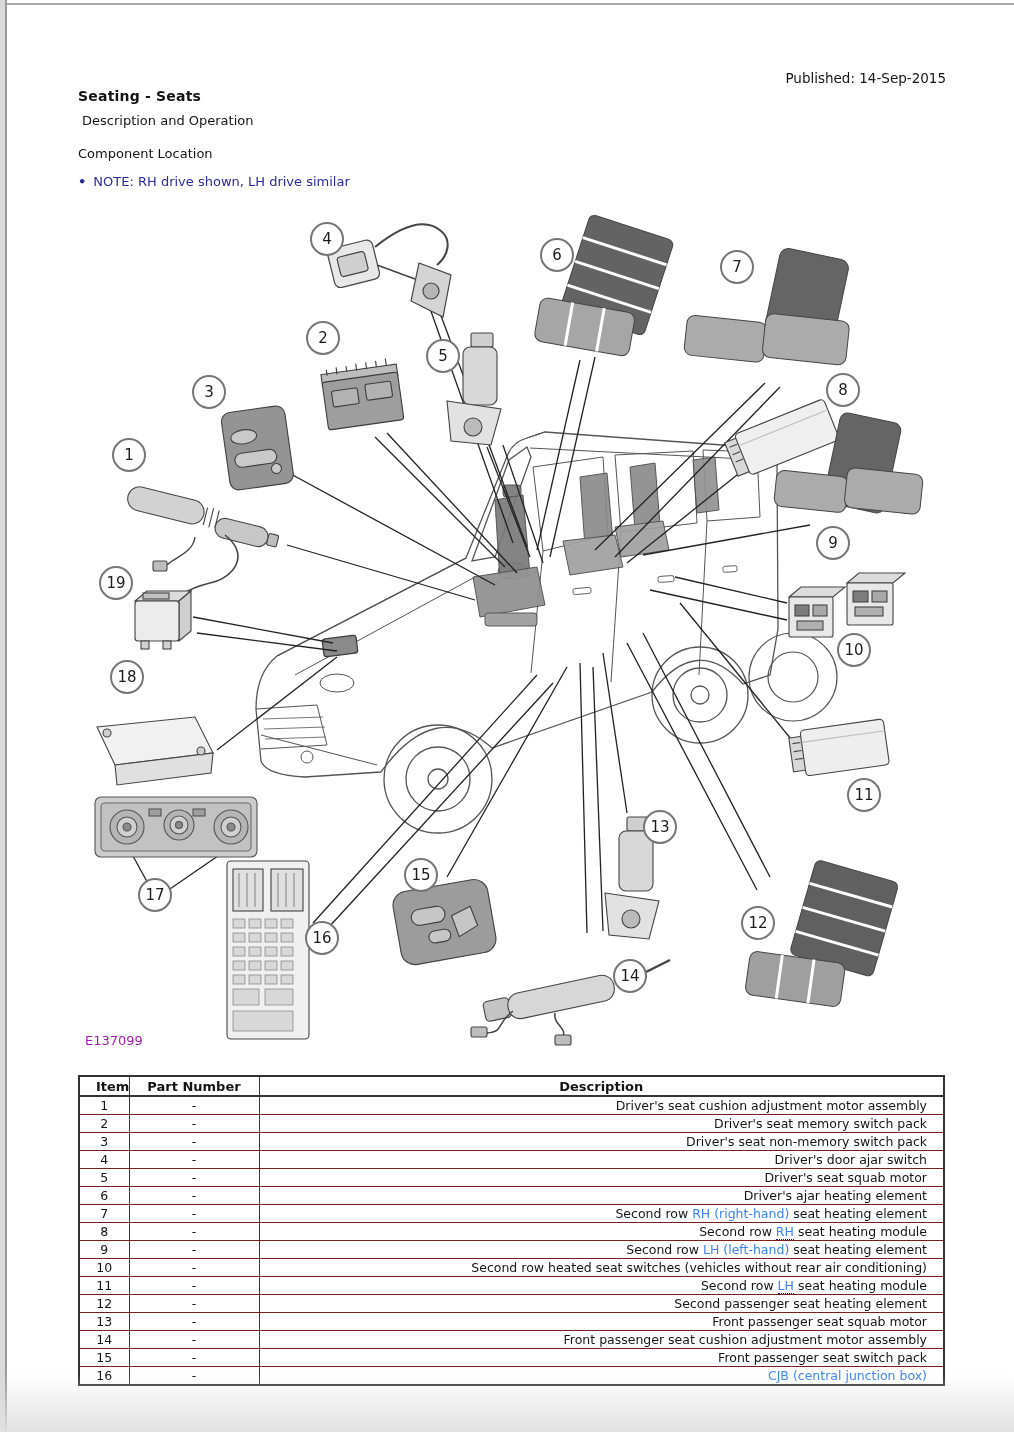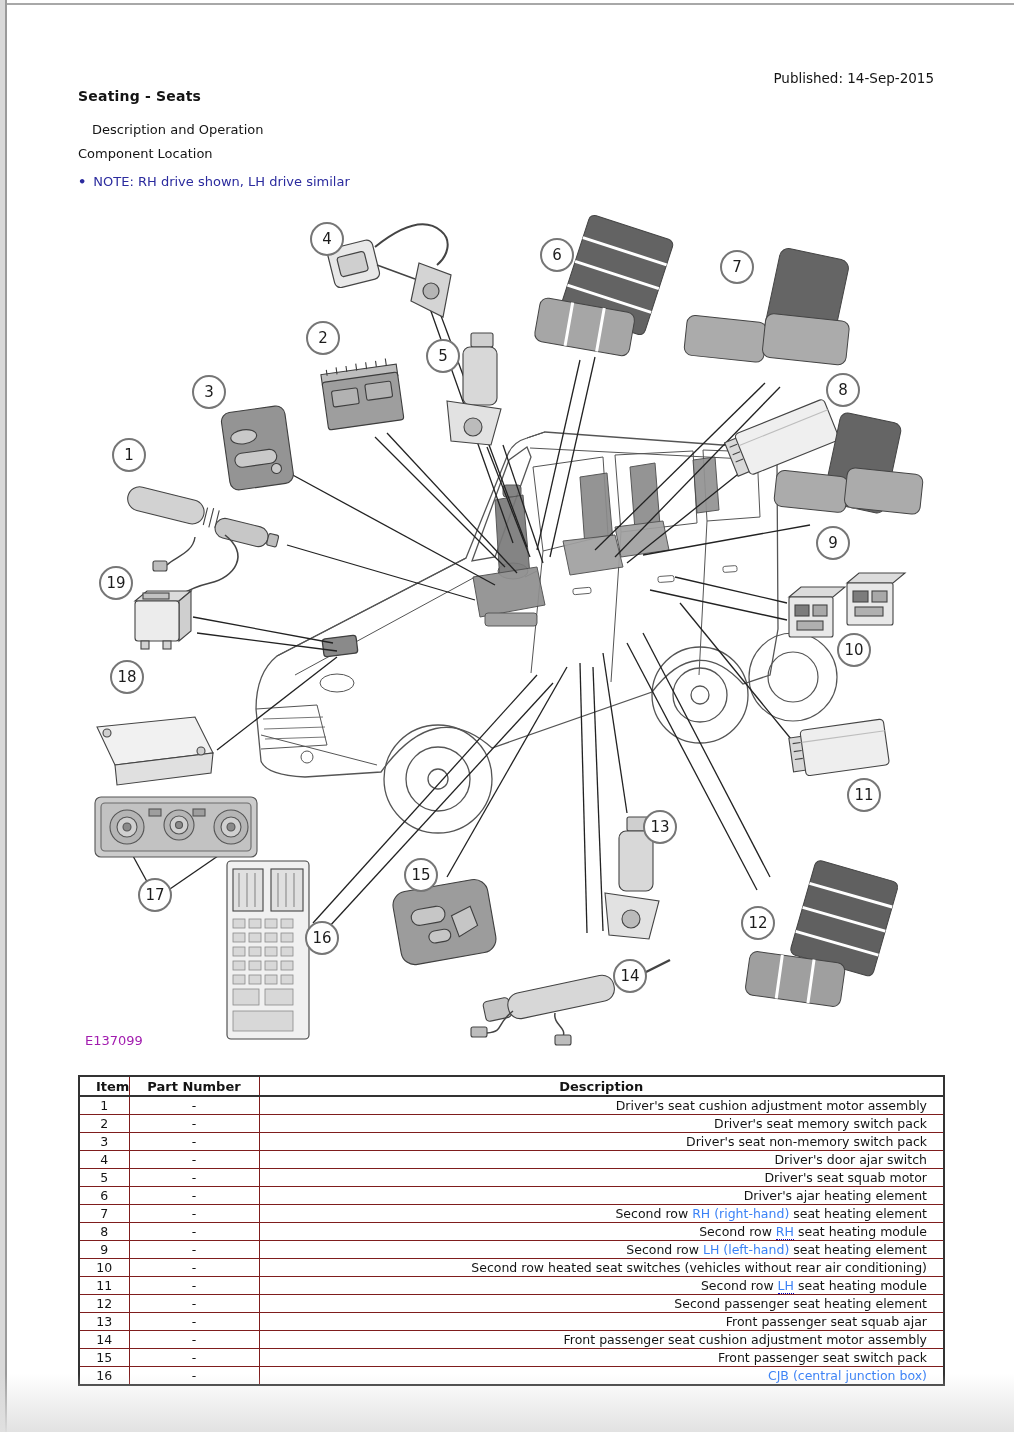--- a/index.html
+++ b/index.html
@@ -3,23 +3,23 @@
 <meta charset="utf-8">
 <style>
   html,body{margin:0;padding:0;}
   body{
     width:1014px;height:1432px;position:relative;background:#ffffff;
     font-family:"DejaVu Sans","Liberation Sans",sans-serif;color:#141414;
     overflow:hidden;
   }
   .left-strip{position:absolute;left:0;top:0;width:5px;height:1432px;background:#d9d9d9;border-right:2px solid #9a9a9a;}
   .top-line{position:absolute;left:7px;top:3px;width:1007px;height:2px;background:#a8a8a8;}
-  .published{position:absolute;top:70px;right:80px;font-size:13.5px;}
+  .published{position:absolute;top:70px;right:68px;font-size:13.5px;}
   .title{position:absolute;left:78px;top:88px;font-size:14px;font-weight:bold;letter-spacing:.2px;}
-  .subtitle{position:absolute;left:92px;top:113px;font-size:13px;margin-top:9px;}
+  .subtitle{position:absolute;left:82px;top:113px;font-size:13px;}
   .section-heading{position:absolute;left:78px;top:146px;font-size:13px;}
   .note{position:absolute;left:78px;top:174px;font-size:13px;color:#2b2b9e;}
   .note .bullet{font-weight:bold;margin-right:7px;}
   .diagram{position:absolute;left:75px;top:205px;width:880px;height:855px;}
   .diagram svg{position:absolute;left:0;top:0;}
   .callout{
     position:absolute;width:34px;height:34px;border:2px solid #767676;border-radius:50%;
     background:#fff;display:flex;align-items:center;justify-content:center;
     font-size:15px;color:#1c1c1c;transform:translate(-50%,-50%);box-sizing:border-box;
   }
@@ -474,21 +474,21 @@
         <td class="c-desc"><span>Second row </span><span class="lnk acr">LH</span><span> seat heating module</span></td>
       </tr>
     <tr>
         <td class="c-item">12</td>
         <td class="c-part">-</td>
         <td class="c-desc"><span>Second passenger seat heating element</span></td>
       </tr>
     <tr>
         <td class="c-item">13</td>
         <td class="c-part">-</td>
-        <td class="c-desc"><span>Front passenger seat squab ajar</span></td>
+        <td class="c-desc"><span>Front passenger seat squab motor</span></td>
       </tr>
     <tr>
         <td class="c-item">14</td>
         <td class="c-part">-</td>
         <td class="c-desc"><span>Front passenger seat cushion adjustment motor assembly</span></td>
       </tr>
     <tr>
         <td class="c-item">15</td>
         <td class="c-part">-</td>
         <td class="c-desc"><span>Front passenger seat switch pack</span></td>

